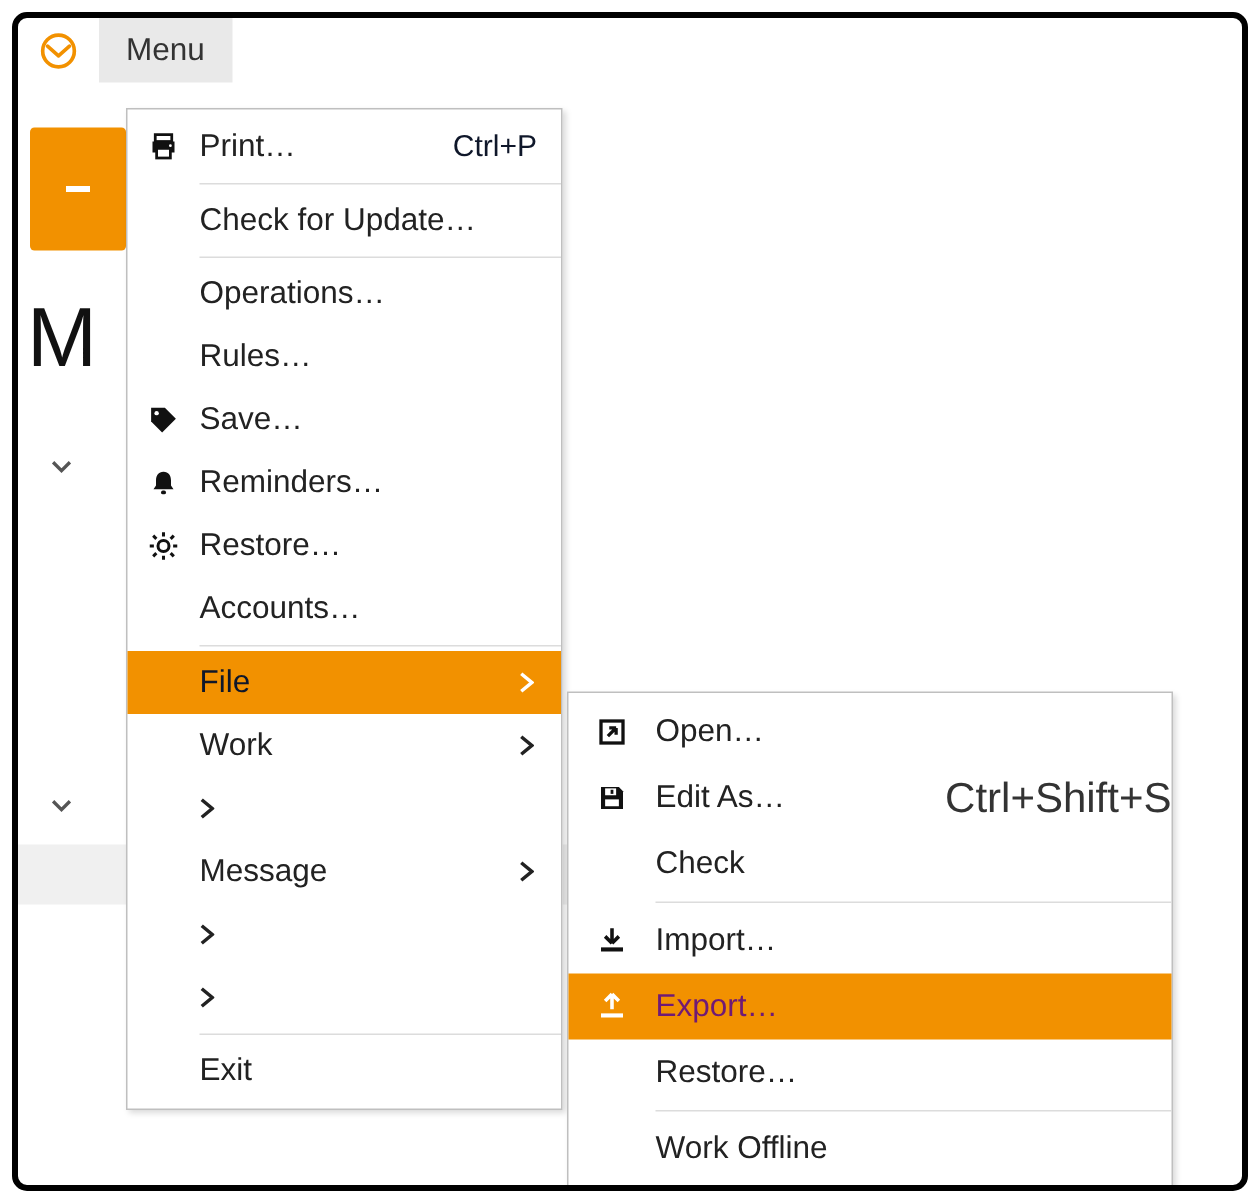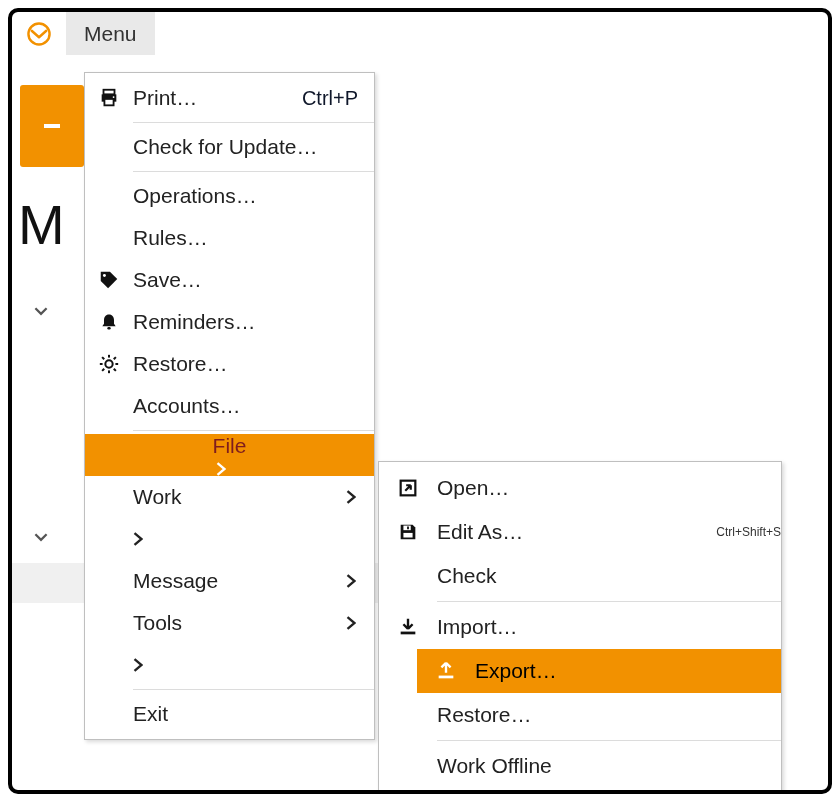--- a/index.html
+++ b/index.html
@@ -127,22 +127,21 @@
     font-size: 20px;
     padding-right: 16px;
   }
   .menu-item .sub-arrow {
     padding-right: 18px;
     font-size: 18px;
     color:#222;
   }
   .menu-item.selected {
     background: #f29100;
-    color:#7f1d1d;
-    flex-direction:column;
+    color:#0f172a;
   }
   .menu-item.selected .sub-arrow { color:#fff; }
   .menu-sep {
     height:1px;
     background:#dcdcdc;
     margin: 3px 0 3px 48px;
   }
 
   
   .menu-sub {
@@ -161,22 +160,22 @@
     height: 44px;
     font-size: 21px;
     color:#222;
     cursor:pointer;
   }
   .sub-item .icon-slot {
     width: 58px;
     display:flex; align-items:center; justify-content:center;
   }
   .sub-item .label { flex:1; }
-  .sub-item .shortcut { font-size:12px; color:#333; }
-  .sub-item.selected { background:#f29100; color:#000000;margin-left:38px; }
+  .sub-item .shortcut { font-size:28px; color:#333; }
+  .sub-item.selected { background:#f29100; color:#701a75; }
   .sub-sep { height:1px; background:#dcdcdc; margin:3px 0 3px 58px; }
 
   svg { display:block; }
 </style>
 </head>
 <body>
 
 <div class="frame">
 
   <div class="topbar">
@@ -308,21 +307,20 @@
       <span class="icon-slot"></span>
       <span class="label">Message</span>
       <span class="sub-arrow">
           <svg width="10" height="14" viewBox="0 0 8 12">
             <path d="M1 1 L7 6 L1 11" fill="none" stroke="#222" stroke-width="2"></path>
           </svg>
         </span>
     </div>
     <div class="menu-item">
       <span class="icon-slot"></span>
-      <span class="label">Tools</span>
       <span class="sub-arrow">
           <svg width="10" height="14" viewBox="0 0 8 12">
             <path d="M1 1 L7 6 L1 11" fill="none" stroke="#222" stroke-width="2"></path>
           </svg>
         </span>
     </div>
     <div class="menu-item">
       <span class="icon-slot"></span>
       <span class="sub-arrow">
           <svg width="10" height="14" viewBox="0 0 8 12">

